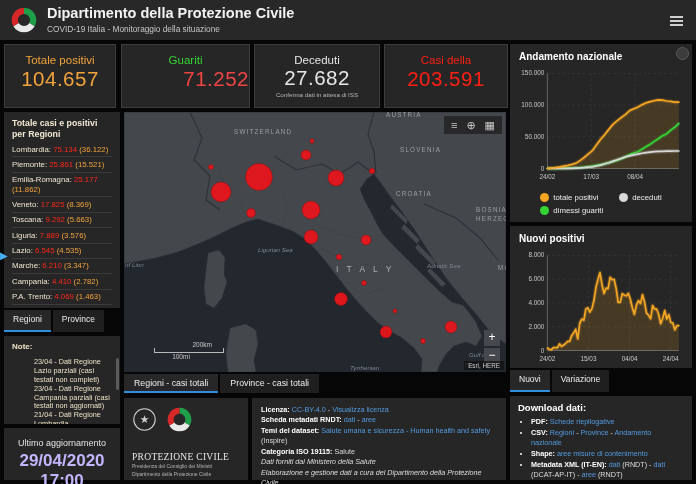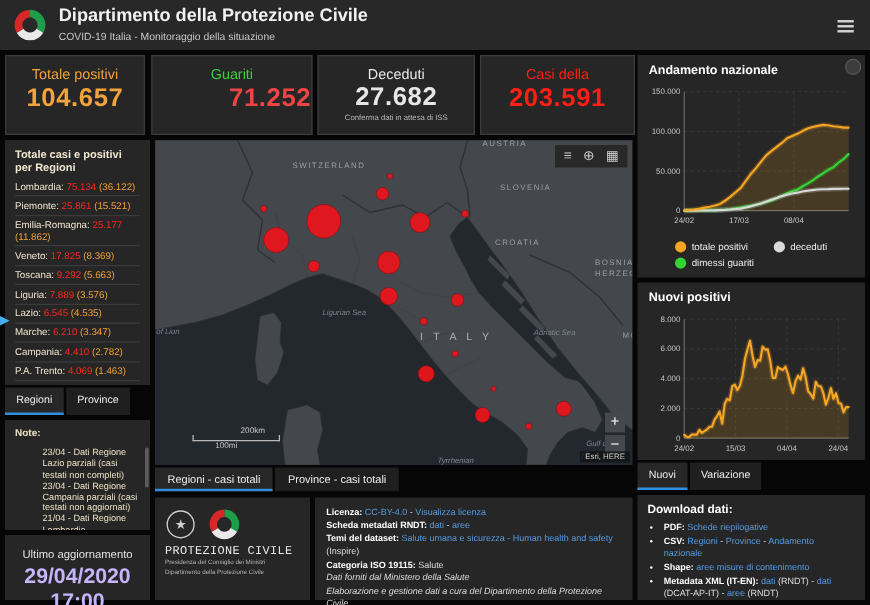--- a/index.html
+++ b/index.html
@@ -8,21 +8,21 @@
   
   .hdr{left:0;top:0;width:696px;height:40px;background:#282828;display:flex;align-items:center;padding:0 10px;}
   .hdr-text{margin-left:9px;}
   .hdr-title{font-size:14.5px;font-weight:600;color:#f2f2f2;line-height:1.1;}
   .hdr-sub{font-size:8.3px;color:#c6c6c6;margin-top:2px;}
   .menu{position:absolute;right:13px;top:14px;cursor:pointer;}
   .menu span{display:block;width:13px;height:2px;background:#cfcfcf;margin:2px 0;}
   
   .stat{top:44px;height:64px;border:1px solid #3c3c3c;text-align:center;}
   .stat-label{font-size:11.5px;margin-top:9px;}
-  .stat-value{font-size:20.5px;font-weight:bold;margin-top:1px;letter-spacing:.5px;}
+  .stat-value{font-size:20.5px;font-weight:normal;margin-top:1px;letter-spacing:.5px;}
   .stat-note{font-size:6.2px;color:#b9b9b9;margin-top:1px;}
   
   .regions{left:4px;top:112px;width:116px;height:196px;padding:6px 8px;overflow:hidden;}
   .regions-title{font-size:8.8px;font-weight:bold;color:#f1e8d2;line-height:1.2;margin-bottom:3px;}
   .rrow{font-size:7.8px;line-height:1.2;padding:2.5px 0;border-bottom:1px solid #3b3b3b;}
   .rname{color:#efe6d0;} .rtot{color:#ff2619;} .rpos{color:#f2a33c;text-align:center;}
   .sbtabs{left:4px;top:310px;width:130px;height:22px;background:transparent;display:flex;gap:2px;}
   .tab{background:#1f1f1f;color:#ededed;font-size:8.5px;padding:4px 9px 3px;border-bottom:2px solid transparent;cursor:pointer;white-space:nowrap;}
   .tab.active{background:#272727;border-bottom:2px solid #2f8fdd;}
   .notes{left:4px;top:336px;width:116px;height:88px;padding:6px 9px 6px 8px;overflow:hidden;}
@@ -50,21 +50,21 @@
   .zbtn{width:16px;height:16px;background:#45484c;color:#fff;font-size:12px;line-height:15px;text-align:center;margin-top:2px;cursor:pointer;}
   .scalebar{position:absolute;left:30px;bottom:12px;width:70px;font-size:6.5px;color:#c9c9c9;}
   .scaleline{height:4px;border-bottom:1px solid #b9b9b9;border-left:1px solid #b9b9b9;border-right:1px solid #b9b9b9;}
   .km{text-align:right;padding-right:12px;} .mi{text-align:center;padding-right:16px;}
   .attrib{position:absolute;right:2px;bottom:2px;background:rgba(18,18,18,.75);font-size:6.3px;color:#cfcfcf;padding:1px 4px;}
   .maptabs{position:absolute;left:124px;top:374px;display:flex;gap:2px;background:transparent;}
   .maptabs .tab{font-size:8.8px;padding:4px 10px 3px;}
   
   .logobox{left:124px;top:398px;width:124px;height:82px;padding:8px;}
   .logorow{display:flex;align-items:center;gap:9px;}
-  .org-name{font-family:Liberation Mono, monospace;font-size:9.5px;color:#e9e9e9;letter-spacing:.3px;margin-top:2px;}
+  .org-name{font-family:Liberation Serif, serif;font-size:9.5px;color:#e9e9e9;letter-spacing:.3px;margin-top:19px;}
   .org-line{font-size:5px;color:#b5b5b5;line-height:1.35;margin-top:1px;}
   .license{left:252px;top:398px;width:254px;height:82px;padding:7px 9px;}
   .lline{font-size:7.2px;line-height:1.45;color:#dcdcdc;}
   .seg-b{font-weight:bold;color:#fff;} .seg-l{color:#559be0;cursor:pointer;} .seg-i{font-style:italic;color:#dedede;}
   
   .chartp{left:510px;width:182px;}
   .chart-title{font-size:10px;font-weight:bold;color:#fff;padding:7px 9px 2px;}
   .tick{fill:#c9c9c9;font-size:6.3px;}
   .grid{stroke:#3d3d3d;stroke-width:.6;stroke-dasharray:2.5,2.5;}
   .axis{stroke:#6a6a6a;stroke-width:.9;}

